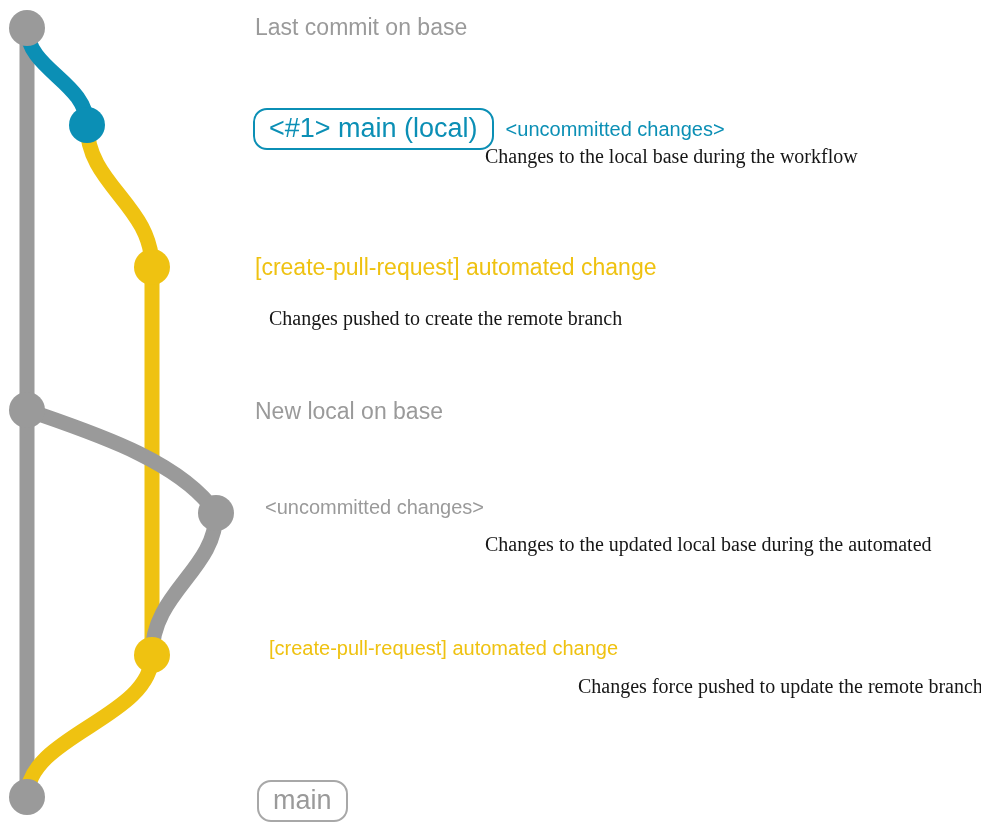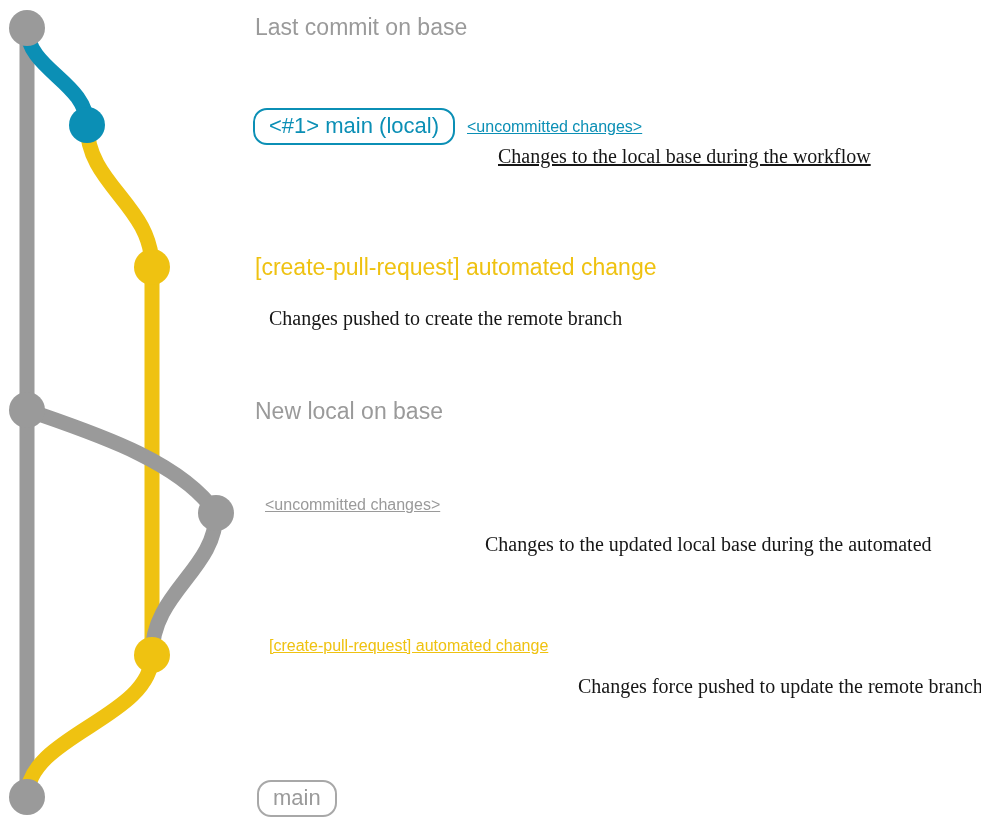--- a/index.html
+++ b/index.html
@@ -27,42 +27,41 @@
     align-items: center;
     white-space: nowrap;
   }
   .pill {
     display: inline-flex;
     align-items: center;
     justify-content: center;
     border: 2px solid #8b5cf6;
     border-radius: 14px;
     padding: 4px 14px 6px 14px;
-    font-size: 22px;
+    font-size: 27px;
     color: #9a9a9a;
     background: transparent;
     line-height: 1.05;
   }
   .pill.blue {
     border-color: #0b8fb5;
     color: #0b8fb5;
   }
   .pill.yellow {
     border-color: #efc211;
     color: #efc211;
   }
   .pill.gray {
     border-color: #a8a8a8;
     color: #9a9a9a;
   }
   .msg {
-    font-size: 16px;
+    font-size: 20px;
     line-height: 1.1;
     margin-left: 12px;
-    text-decoration: underline;
   }
   .msg.blue  { color: #0b8fb5; }
   .msg.yellow{ color: #efc211; }
   .msg.gray  { color: #9a9a9a; }
   .headline {
     position: absolute;
     font-size: 23px;
     color: #9a9a9a;
     white-space: nowrap;
   }
@@ -101,21 +100,21 @@
   <circle cx="152" cy="655" r="18" fill="#efc211"></circle>
   <circle cx="27" cy="797" r="18" fill="#9a9a9a"></circle>
 </svg>
 
 <div class="headline" style="left:255px; top:14px;">Last commit on base</div>
 
 <div class="row" style="left:253px; top:108px;">
   <span class="pill blue">&lt;#1&gt; main (local)</span>
   <span class="msg blue">&lt;uncommitted changes&gt;</span>
 </div>
-<div class="note" style="left:498px; top:145px;text-decoration:underline;">Changes to the local base during the workflow</div>
+<div class="note" style="left:485px; top:145px;">Changes to the local base during the workflow</div>
 
 <div class="headline yellow" style="left:255px; top:254px;">[create-pull-request] automated change</div>
 <div class="note" style="left:269px; top:307px;">Changes pushed to create the remote branch</div>
 
 <div class="headline" style="left:255px; top:398px;">New local on base</div>
 
 <div class="row" style="left:253px; top:496px;">
   <span class="msg gray">&lt;uncommitted changes&gt;</span>
 </div>
 <div class="note" style="left:485px; top:533px;">Changes to the updated local base during the automated</div>

